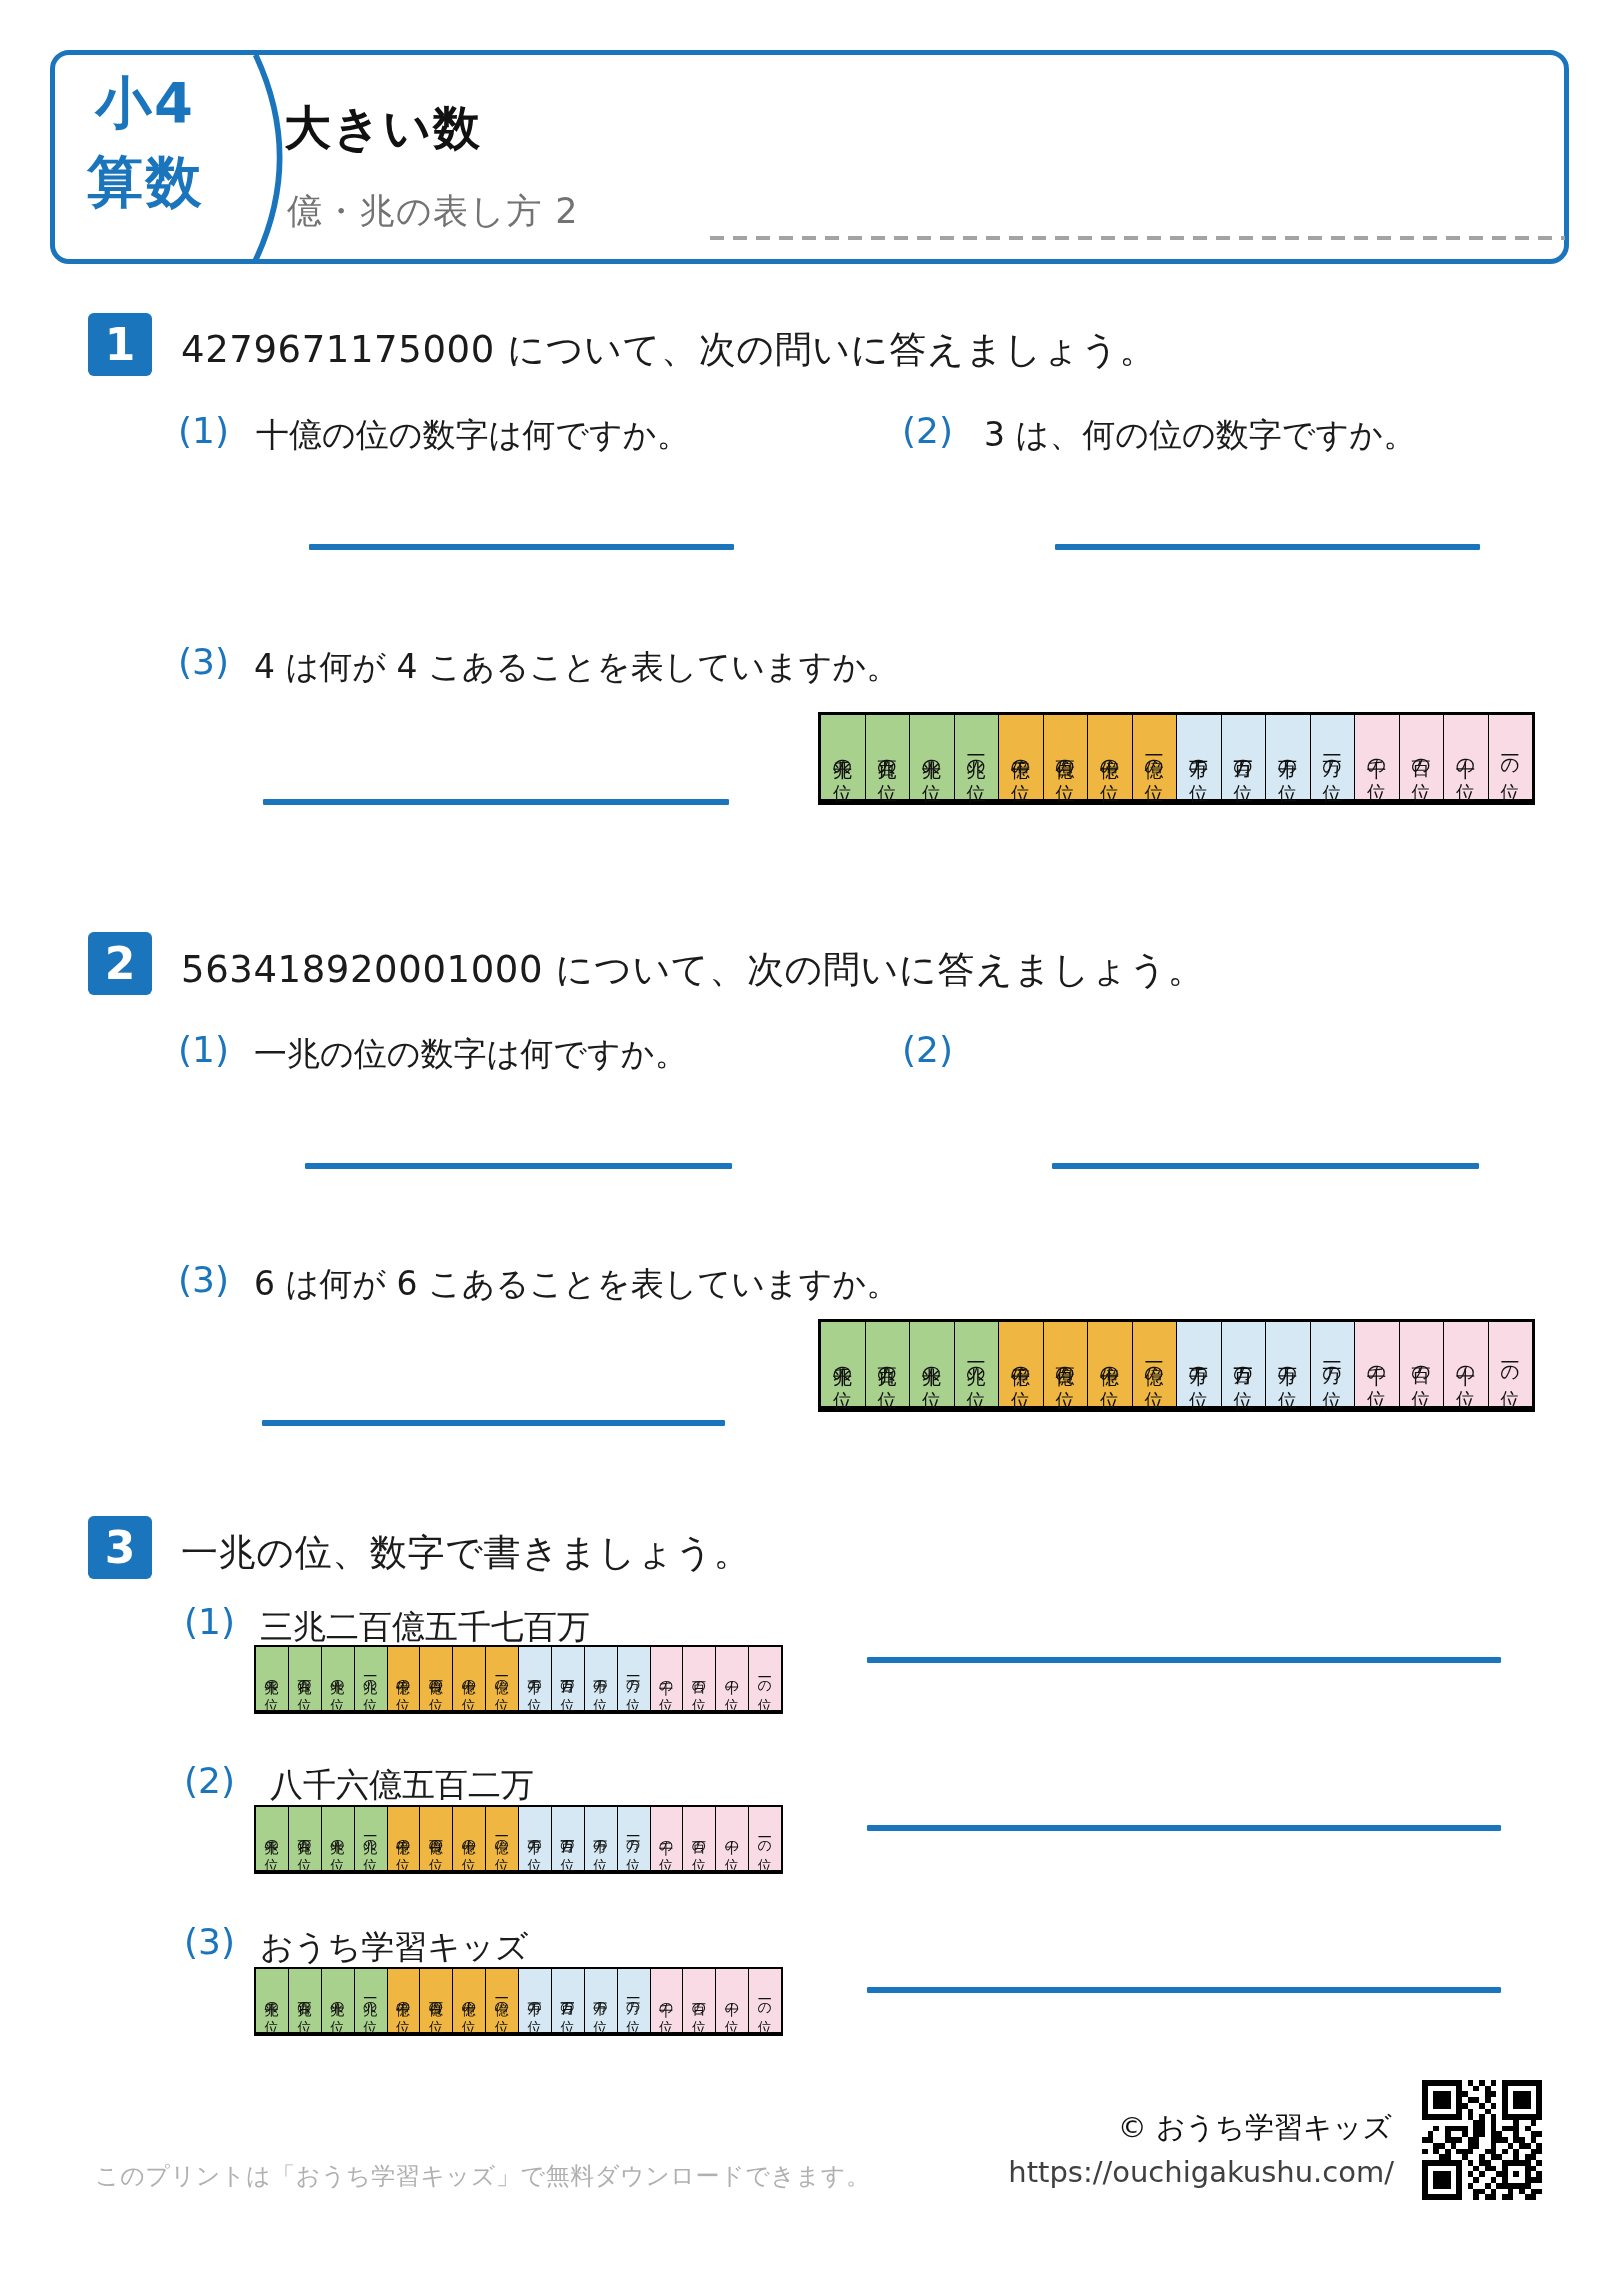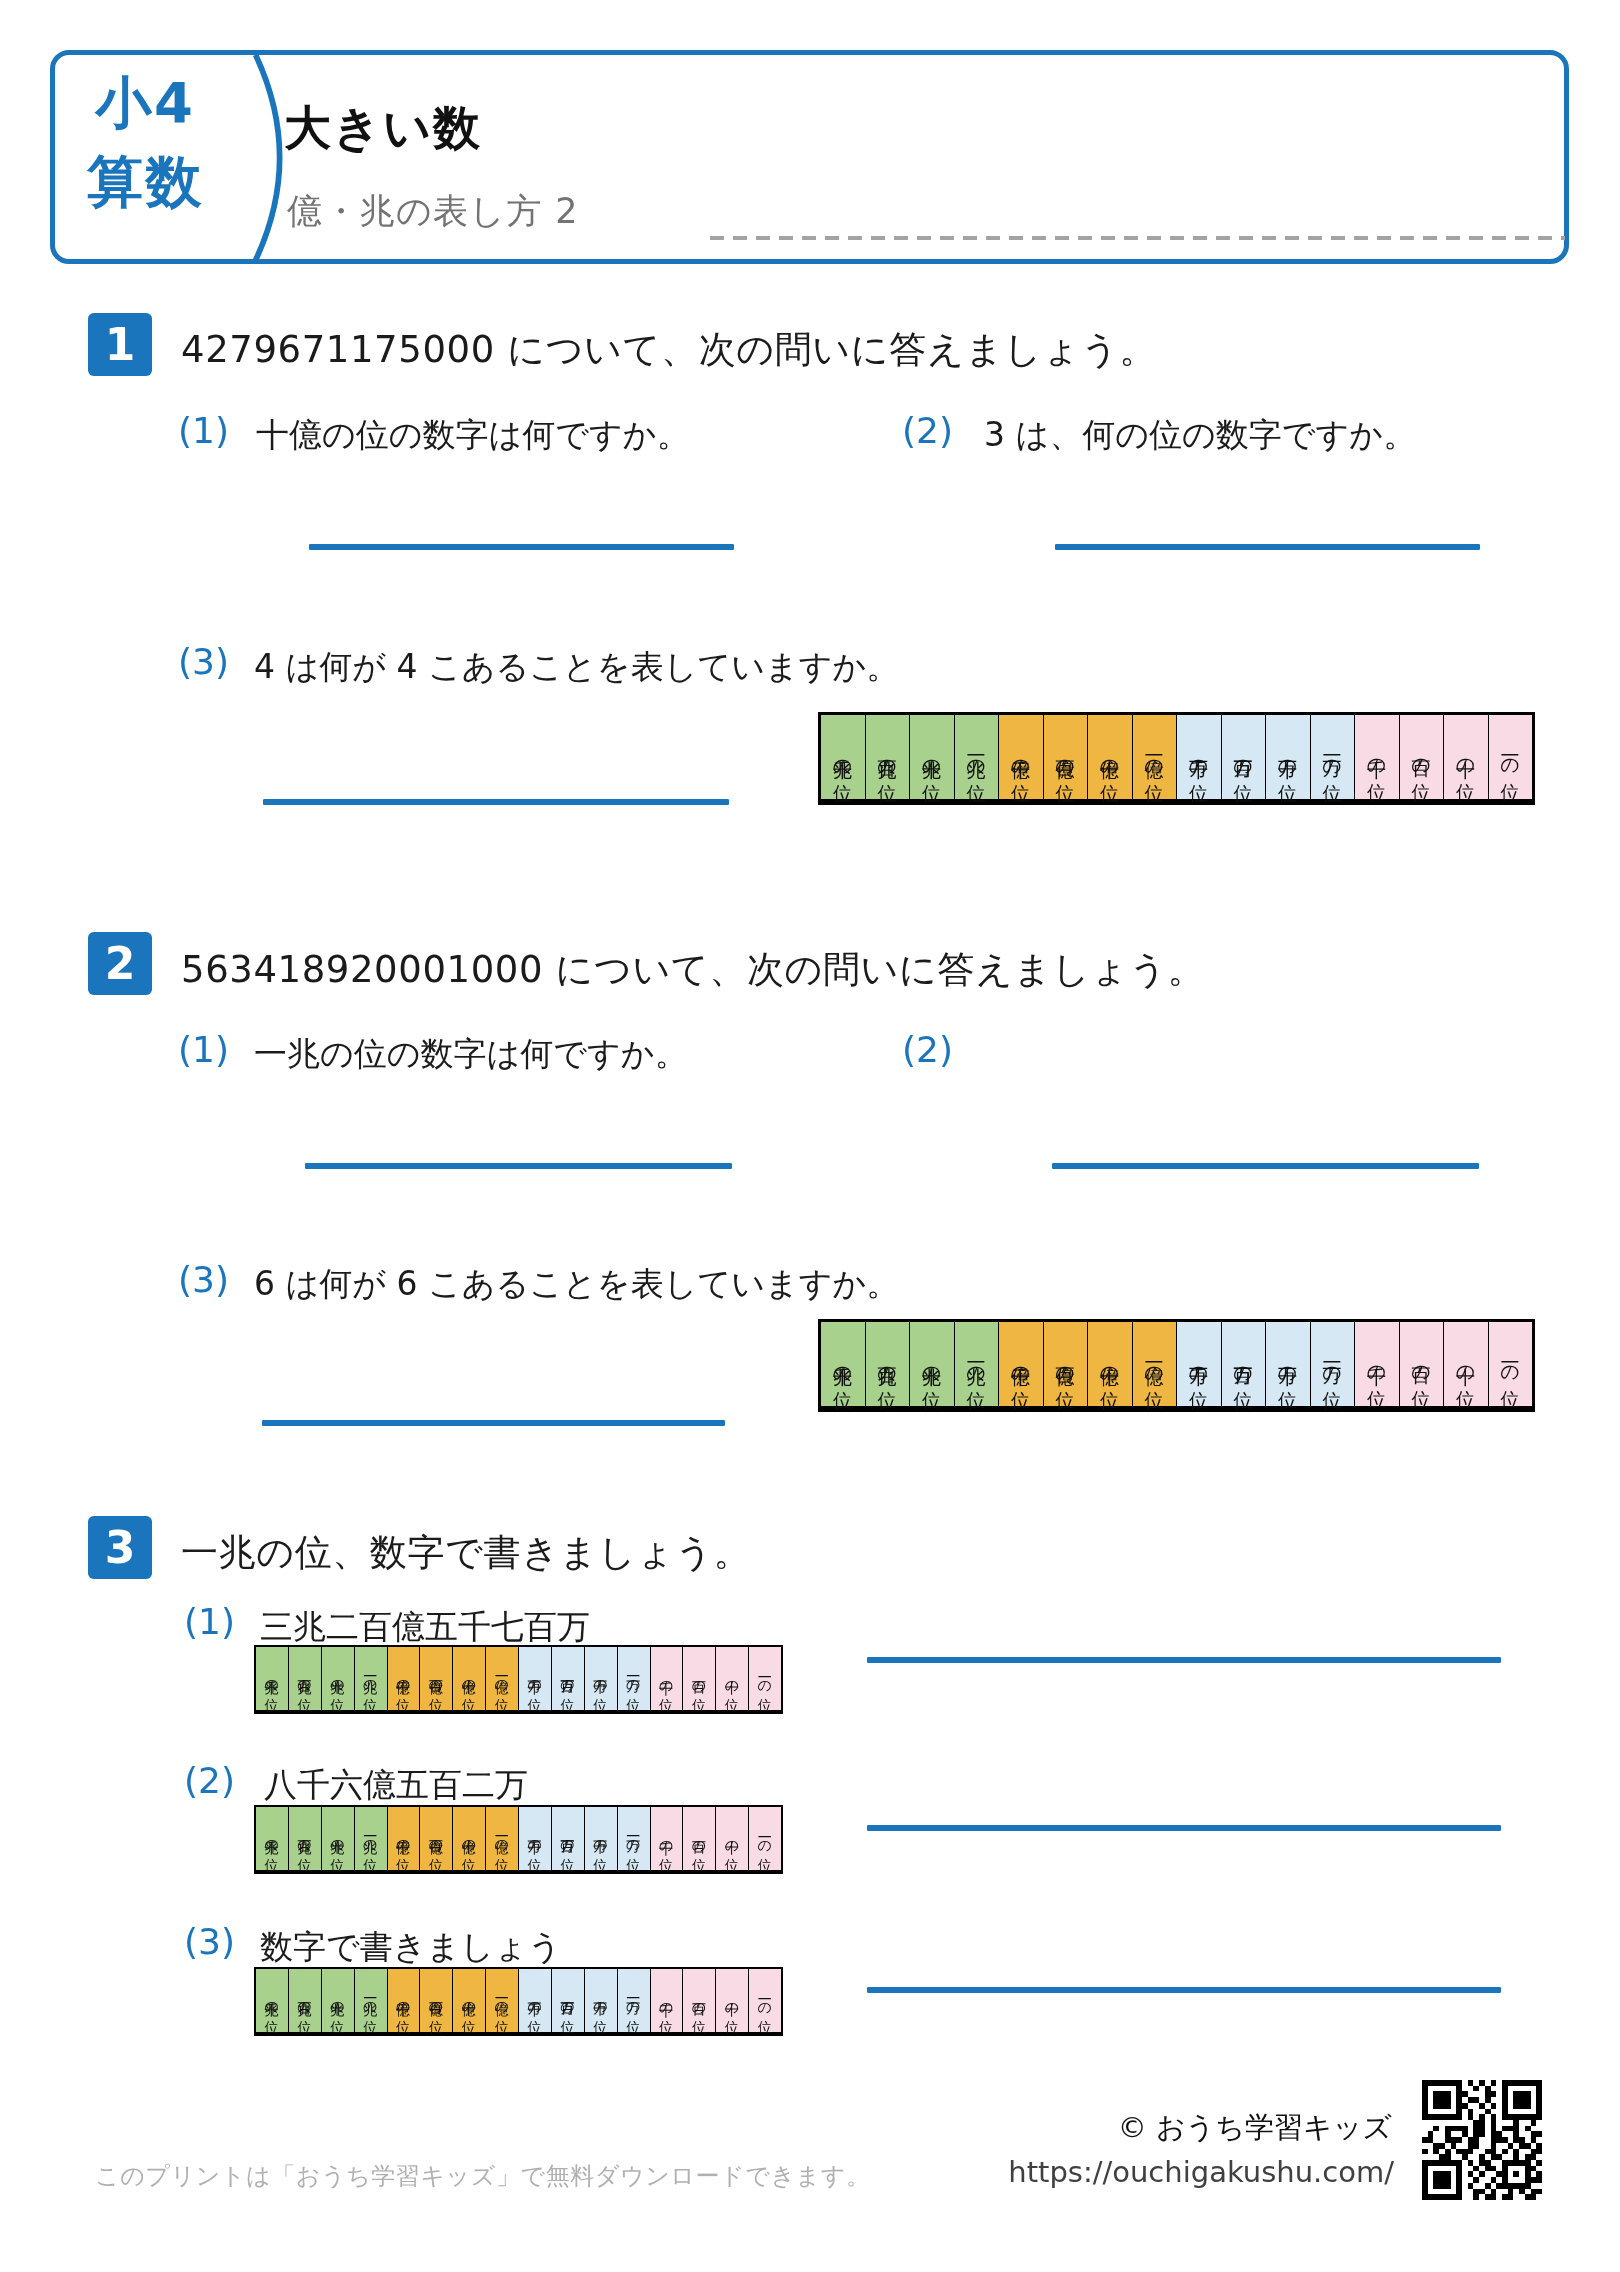--- a/index.html
+++ b/index.html
@@ -402,21 +402,21 @@
       <div class="pv-col">
         <div class="pv-head" style="background: rgb(248, 219, 229);">
           <span>一の位</span>
         </div>
         <div class="pv-cell"></div>
       </div>
     </div>
   <div class="abs ansline" style="left:867px;top:1657px;width:634px;"></div>
 
   <div class="abs sublabel" style="left:184px;top:1760px;">(2)</div>
-  <div class="abs subtext" style="left:264px;top:1763px;">八千六億五百二万</div>
+  <div class="abs subtext" style="left:270px;top:1763px;">八千六億五百二万</div>
   <div class="abs pv-table small" style="left:254px;top:1805px;">
       <div class="pv-col">
         <div class="pv-head" style="background: rgb(169, 209, 142);">
           <span>千兆の位</span>
         </div>
         <div class="pv-cell"></div>
       </div>
       <div class="pv-col">
         <div class="pv-head" style="background: rgb(169, 209, 142);">
           <span>百兆の位</span>
@@ -504,21 +504,21 @@
       <div class="pv-col">
         <div class="pv-head" style="background: rgb(248, 219, 229);">
           <span>一の位</span>
         </div>
         <div class="pv-cell"></div>
       </div>
     </div>
   <div class="abs ansline" style="left:867px;top:1825px;width:634px;"></div>
 
   <div class="abs sublabel" style="left:184px;top:1921px;">(3)</div>
-  <div class="abs subtext" style="left:260px;top:1925px;">数字で書きましょう</div>
+  <div class="abs subtext" style="left:260px;top:1925px;">おうち学習キッズ</div>
   <div class="abs pv-table small" style="left:254px;top:1967px;">
       <div class="pv-col">
         <div class="pv-head" style="background: rgb(169, 209, 142);">
           <span>千兆の位</span>
         </div>
         <div class="pv-cell"></div>
       </div>
       <div class="pv-col">
         <div class="pv-head" style="background: rgb(169, 209, 142);">
           <span>百兆の位</span>

